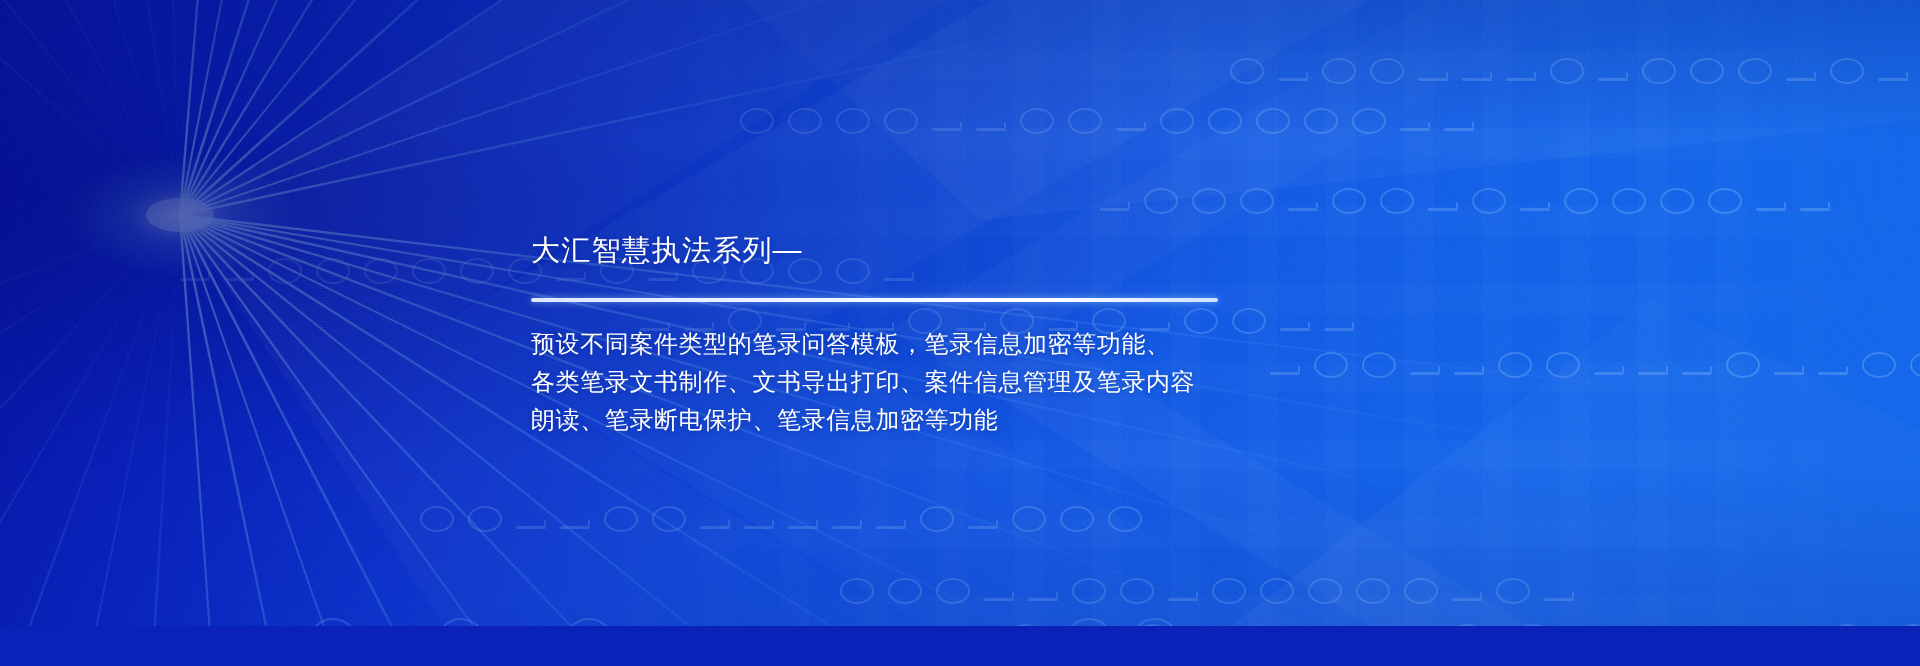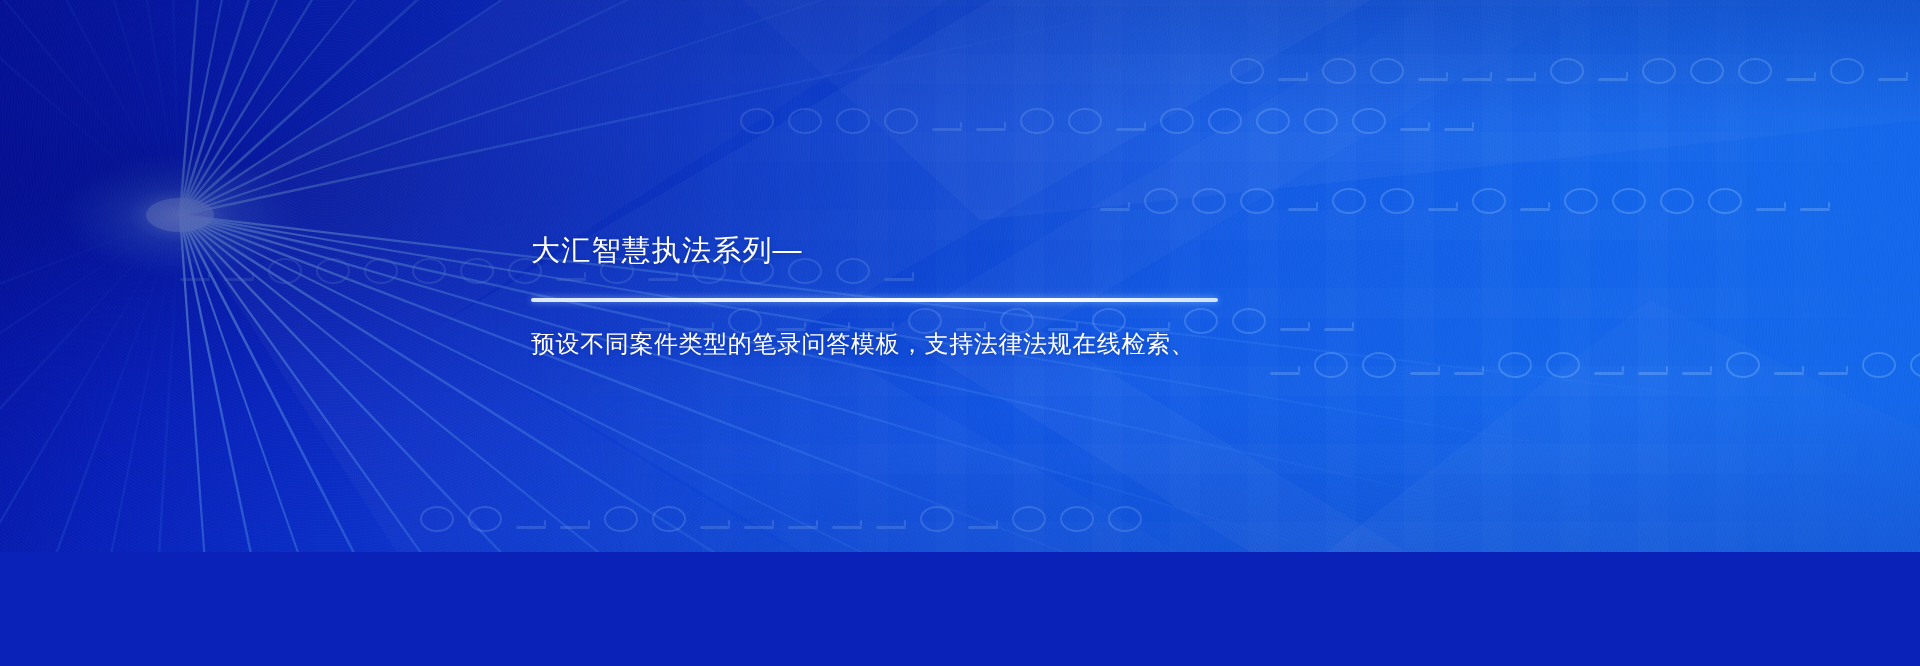--- a/index.html
+++ b/index.html
@@ -1,20 +1,20 @@
 <!DOCTYPE html>
 <html lang="zh"><head>
 <meta charset="utf-8">
 <title>智能笔录</title>
 <style>
   html,body{margin:0;padding:0;background:#0a22b8;}
   body{font-family:"Liberation Sans","DejaVu Sans",sans-serif;}
 
   .banner{
-    position:relative;width:1920px;height:552px;overflow:hidden;
+    position:relative;width:1920px;height:626px;overflow:hidden;
     background:linear-gradient(100deg,
       #0716a8 0%, #0a24c4 10%, #0f3ad8 24%,
       #1050e2 40%, #1460e8 60%, #1466ea 78%, #1468ea 100%);
   }
 
   
   .vignette{
     position:absolute;inset:0;
     background:radial-gradient(ellipse 120% 140% at 8% 32%,
        rgba(3,10,120,.62) 0%, rgba(5,18,150,.36) 26%,
@@ -397,17 +397,19 @@
   <div class="grain"></div>
 
   <div class="content">
 
     <div class="eyebrow">大汇智慧执法系列—</div>
 
 
     <div class="divider"></div>
 
     <div class="desc">
-      <div>预设不同案件类型的笔录问答模板，支持法律法规在线检索、</div>
+      <div>预设不同案件类型的笔录问答模板，笔录信息加密等功能、</div>
+      <div>各类笔录文书制作、文书导出打印、案件信息管理及笔录内容</div>
+      <div>朗读、笔录断电保护、笔录信息加密等功能</div>
     </div>
 
   </div>
 </div>
 
 </body></html>

